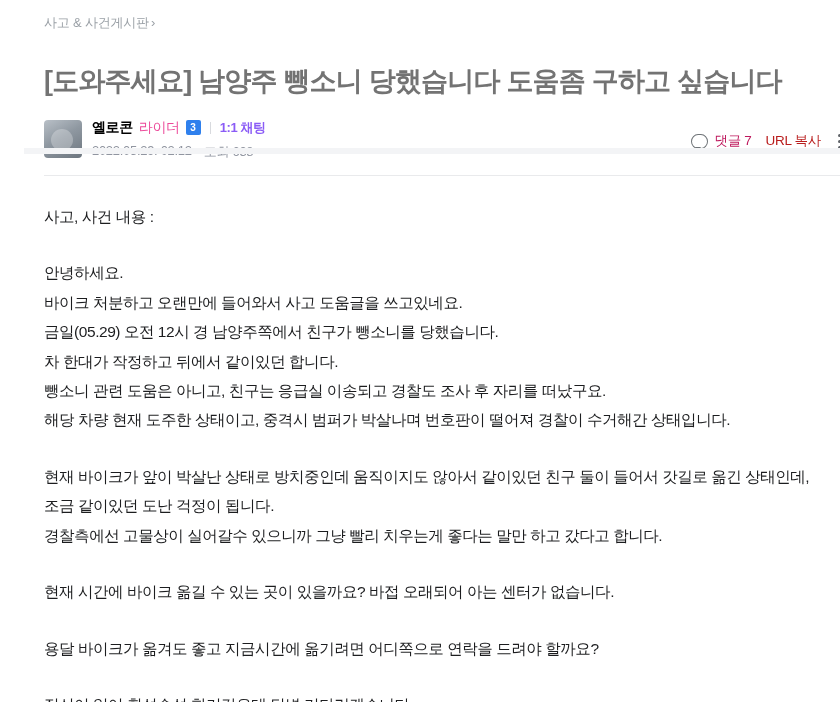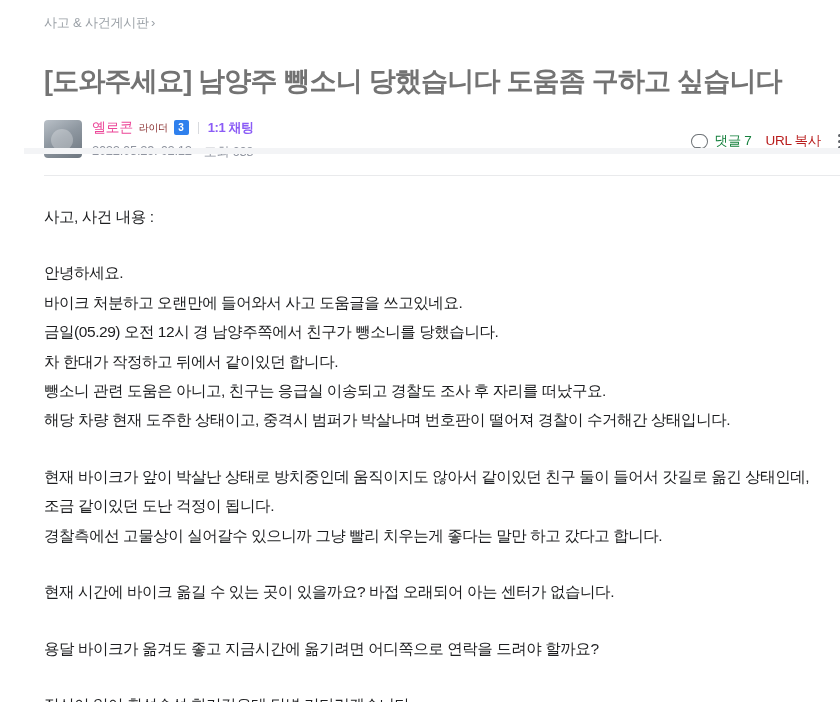--- a/index.html
+++ b/index.html
@@ -70,27 +70,27 @@
     margin-left: 10px;
   }
   .author-line {
     display: flex;
     align-items: center;
     gap: 6px;
     height: 20px;
   }
   .nickname {
     font-size: 14px;
+    color: #000000;
+    font-weight: 700;
+    letter-spacing: -0.4px;
+  }
+  .role {
+    font-size: 14px;
     color: #ec4899;
-    font-weight: 400;
-    letter-spacing: -0.4px;
-  }
-  .role {
-    font-size: 10px;
-    color: #7f1d1d;
     letter-spacing: -0.4px;
   }
   .level-badge {
     display: inline-flex;
     align-items: center;
     justify-content: center;
     min-width: 15px;
     height: 15px;
     padding: 0 3px;
     border-radius: 2px;
@@ -124,21 +124,21 @@
     display: flex;
     align-items: center;
     gap: 14px;
     margin-top: 14px;
   }
   .comment-chip {
     display: flex;
     align-items: center;
     gap: 6px;
     font-size: 13.5px;
-    color: #15803d;
+    color: #be185d;
     letter-spacing: -0.3px;
   }
   .bubble-icon {
     width: 17px; height: 15px;
     border: 1.6px solid #6f7478;
     border-radius: 50% / 60%;
     position: relative;
   }
   .bubble-icon::after {
     content: "";

